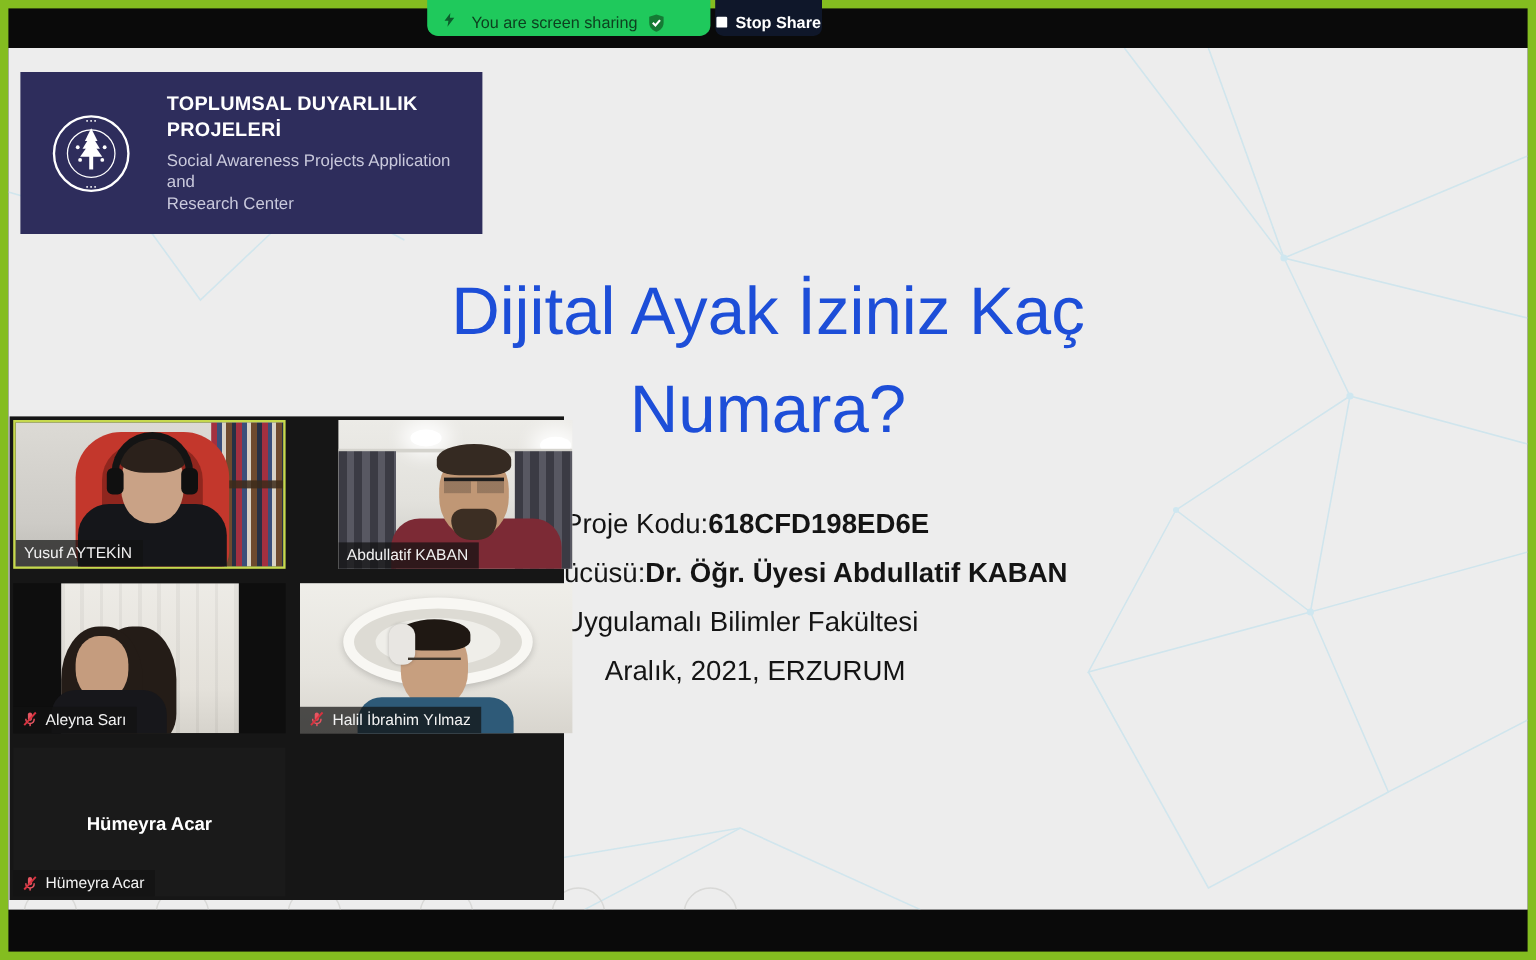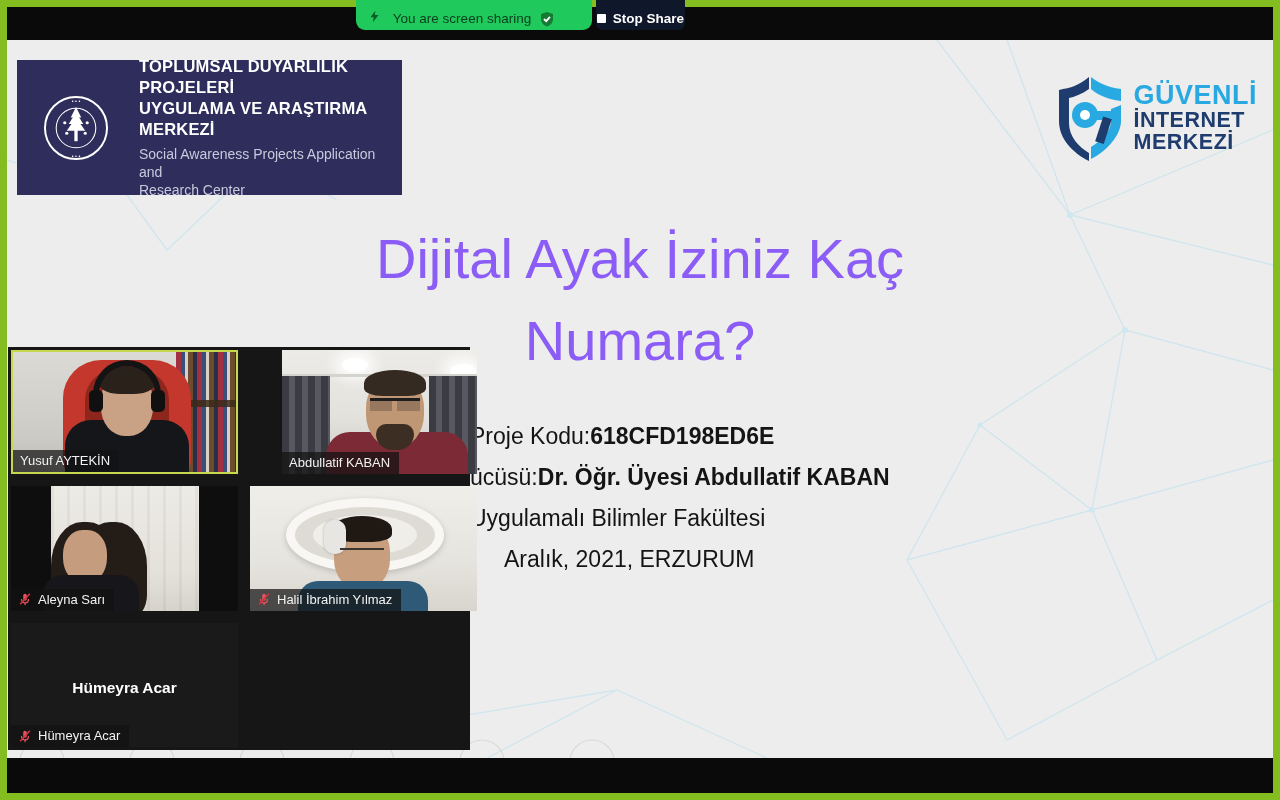--- a/index.html
+++ b/index.html
@@ -35,21 +35,21 @@
   .banner-text .b2 { color:#c9c9dc; font-size:14px; line-height:18px; margin-top:5px; }
 
   
   .gim { position:absolute; right:16px; top:35px; display:flex; align-items:center; gap:4px; z-index:5; }
   .gim-text div { line-height:1.02; }
   .gim-g1 { color:#29a9e1; font-weight:bold; font-size:27px; letter-spacing:.5px; }
   .gim-g2 { color:#1e3c6e; font-weight:bold; font-size:21.5px; letter-spacing:.5px; }
 
   
   .title { position:absolute; left:0; top:178px; width:100%; text-align:center;
-           color:#8b5cf6; font-size:56px; line-height:82px; font-weight:400; z-index:4;}
+           color:#1d4ed8; font-size:56px; line-height:82px; font-weight:400; z-index:4;}
   .info { position:absolute; left:463px; top:376px; color:#141414; font-size:23px; z-index:4; }
   .info .row { height:41px; display:flex; align-items:center; white-space:nowrap; }
   .info b { font-weight:bold; }
   .indent { margin-left:34px; }
 
   
   .vgrid { position:absolute; left:1px; top:340px; width:462px; height:403px;
            background:#161616; padding:3px; z-index:40;
            display:grid; grid-template-columns:227px 227px; grid-template-rows:1fr 1fr 1fr; gap:12px; }
   .tile { position:relative; overflow:hidden; background:#1a1a1a; }
@@ -187,42 +187,25 @@
           <circle cx="36" cy="58" r="2.4"></circle>
             <circle cx="64" cy="58" r="2.4"></circle>
         </g>
         <g fill="#ffffff" font-size="8" font-family="Liberation Sans, sans-serif">
           <text x="50" y="12" text-anchor="middle" transform="rotate(0 50 50)">• • •</text>
           <text x="50" y="95" text-anchor="middle">• • •</text>
         </g>
       </svg>
       <div class="banner-text">
         <div class="b1">TOPLUMSAL DUYARLILIK PROJELERİ</div>
-        <div class="b1">UYGULAMA VE ARAŞTIRMA MERKEZİ</div>
         <div class="b2">Social Awareness Projects Application and</div>
         <div class="b2" style="margin-top:0">Research Center</div>
       </div>
     </div>
 
-    <div class="gim">
-      <svg width="74" height="86" viewBox="0 0 74 86">
-        <path d="M8 14 C20 12 26 8 34 2 L34 14 C27 19 19 22 14 23 L14 48 C14 62 24 72 34 78 L34 86 C18 78 4 64 4 46 L4 15 Z" fill="#1e3c6e"></path>
-        <path d="M36 2 C44 8 52 12 66 14 L66 26 C52 24 43 20 36 14 Z" fill="#29a9e1"></path>
-        <path d="M66 30 L66 46 C66 60 52 76 36 84 L36 72 C46 66 56 56 56 46 L56 34 Z" fill="#29a9e1"></path>
-        <circle cx="30" cy="40" r="13" fill="#29a9e1"></circle>
-        <circle cx="30" cy="40" r="5" fill="#ffffff"></circle>
-        <rect x="40" y="36" width="22" height="9" fill="#29a9e1"></rect>
-        <rect x="44" y="42" width="9" height="26" fill="#1e3c6e" transform="rotate(18 48 55)"></rect>
-      </svg>
-      <div class="gim-text">
-        <div class="gim-g1">GÜVENLİ</div>
-        <div class="gim-g2">İNTERNET</div>
-        <div class="gim-g2">MERKEZİ</div>
-      </div>
-    </div>
 
     <div class="title">
       <div>Dijital Ayak İziniz Kaç</div>
       <div>Numara?</div>
     </div>
 
     <div class="info">
       <div class="row">
         <span>Proje Kodu: </span>
         <b>618CFD198ED6E</b>

